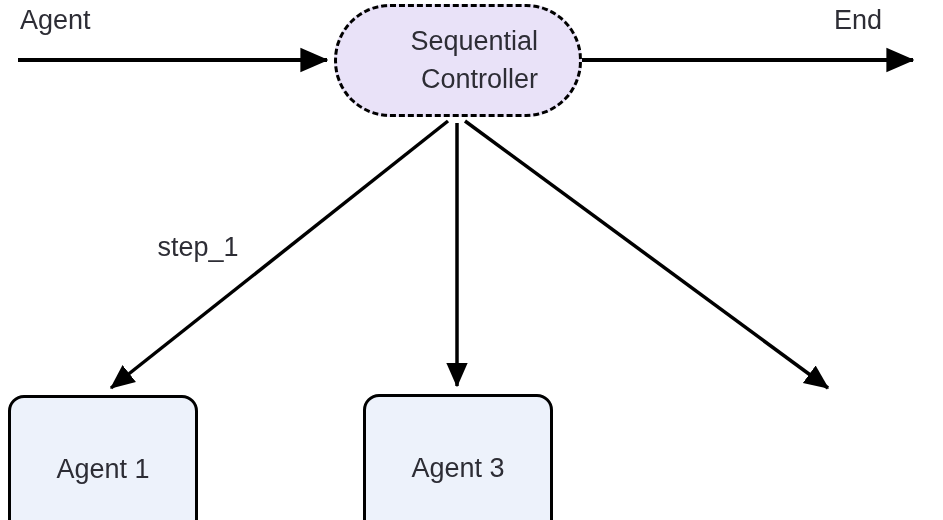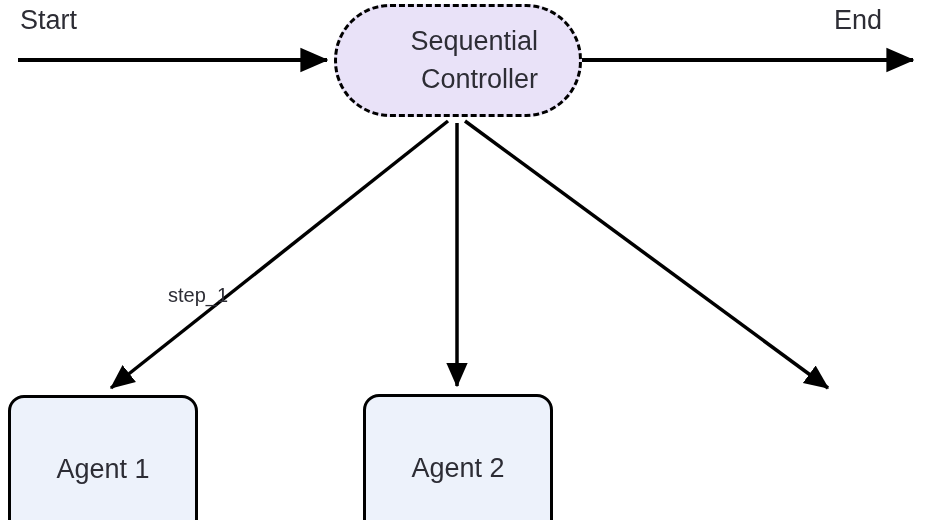--- a/index.html
+++ b/index.html
@@ -26,24 +26,23 @@
   .text-label {
     position: absolute;
     font-size: 27px;
     line-height: 1.1;
     white-space: nowrap;
   }
   .start-label { left: 20px; top: 6px; }
   .end-label   { left: 834px; top: 6px; text-align: center; }
   .edge-label {
     position: absolute;
-    font-size: 20px;
+    font-size: 27px;
     white-space: nowrap;
     transform: translate(-50%, -50%);
-    margin-top: 48px;
   }
   .edge-label.step1 { left: 198px; top: 247px; }
   .edge-label.step2 { left: 407px; top: 247px; }
   .edge-label.step3 { left: 561px; top: 251px; }
   .node {
     position: absolute;
     display: flex;
     align-items: center;
     justify-content: center;
     text-align: right;
@@ -86,34 +85,34 @@
         <path d="M 0 0.6 L 10 5 L 0 9.4 Z" fill="#000000"></path>
       </marker>
     </defs>
     <line x1="18" y1="60" x2="327" y2="60" stroke="#000000" stroke-width="4" marker-end="url(#arrowhead)"></line>
     <line x1="582" y1="60" x2="913" y2="60" stroke="#000000" stroke-width="4" marker-end="url(#arrowhead)"></line>
     <line x1="448" y1="121" x2="111" y2="388" stroke="#000000" stroke-width="3.5" marker-end="url(#arrowhead)"></line>
     <line x1="457" y1="123" x2="457" y2="386" stroke="#000000" stroke-width="3.5" marker-end="url(#arrowhead)"></line>
     <line x1="465" y1="121" x2="828" y2="388" stroke="#000000" stroke-width="3.5" marker-end="url(#arrowhead)"></line>
   </svg>
 
-  <div class="text-label start-label">Start</div>
+  <div class="text-label start-label">Agent</div>
 
   <div class="text-label end-label">End</div>
 
   <div class="node controller-node">
     <div class="node-label">Sequential Controller</div>
   </div>
 
   <div class="edge-label step1">step_1</div>
 
 
 
   <div class="node agent-node agent-1">
     <div class="node-label">Agent 1</div>
   </div>
 
   <div class="node agent-node agent-2">
-    <div class="node-label">Agent 2</div>
+    <div class="node-label">Agent 3</div>
   </div>
 
 
 </div>
 
 </body></html>

